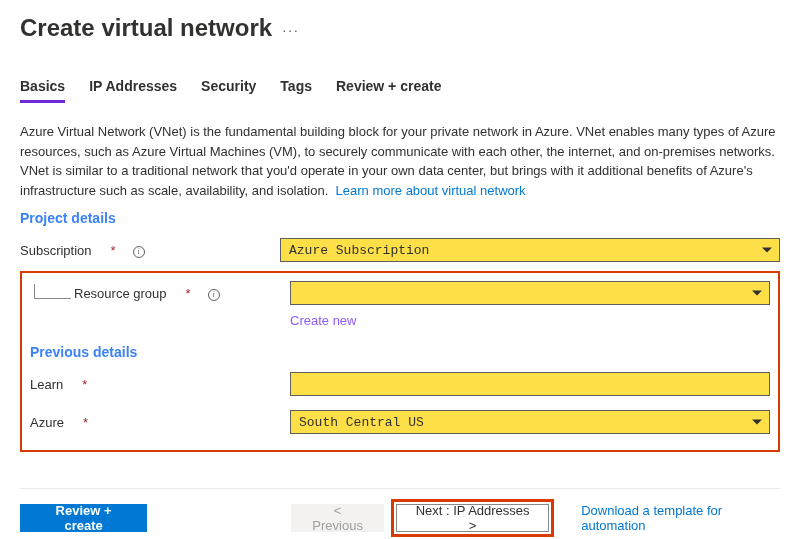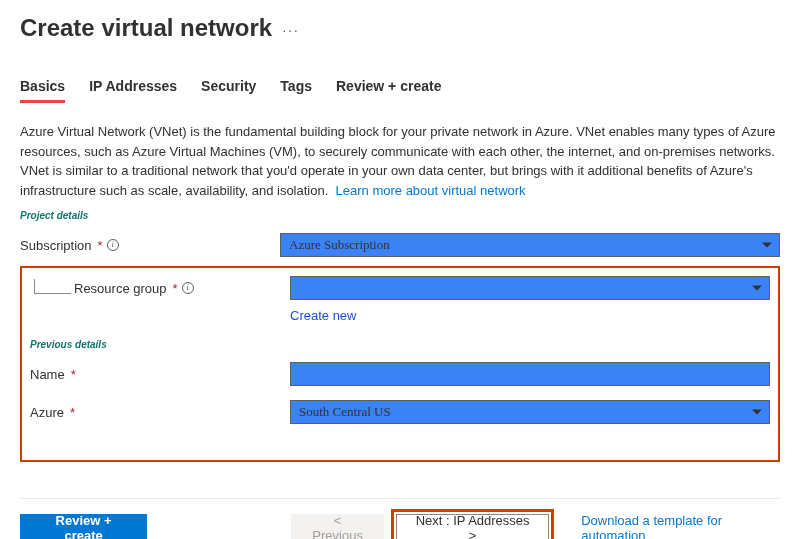--- a/index.html
+++ b/index.html
@@ -37,48 +37,47 @@
     }
     .tab {
       padding: 6px 0;
       font-size: 14px;
       color: #323130;
       cursor: pointer;
       border-bottom: 3px solid transparent;
       font-weight: bold;
     }
     .tab.active {
-      border-bottom: 3px solid #ef4444;
+      border-bottom: 3px solid #6d28d9;
       font-weight: 600;
     }
     .description {
       font-size: 13px;
       line-height: 1.5;
       color: #323130;
       margin-bottom: 10px;
     }
     .description a { color: #0078d4; text-decoration: none; }
     .section-heading {
-      font-size: 10px;
-      font-weight: 600;
-      color: #0f766e;
+      font-size: 14px;
+      font-weight: 600;
+      color: #3b82f6;
       margin-bottom: 12px;
-      font-style: italic;
     }
     .form-row {
       display: flex;
       align-items: center;
       margin-bottom: 8px;
     }
     .form-label-col {
       width: 260px;
       flex-shrink: 0;
       display: flex;
-      align-items: center;
-      gap: 4px;
+      align-items: flex-end;
+      gap: 17px;
       font-size: 13px;
       color: #323130;
     }
     .required { color: #a4262c; margin-left: 2px; }
     .info-icon {
       width: 12px;
       height: 12px;
       border: 1px solid #605e5c;
       border-radius: 50%;
       display: inline-flex;
@@ -92,44 +91,44 @@
       cursor: pointer;
     }
     .form-input-col {
       flex: 1;
       position: relative;
     }
     .select-box, .text-box {
       width: 100%;
       height: 24px;
       border: 1px solid #605e5c;
-      background: #3b82f6;
+      background: #fde047;
       padding: 0 24px 0 8px;
       font-size: 13px;
-      font-family: Liberation Serif, serif;
+      font-family: Liberation Mono, monospace;
       color: #323130;
       display: flex;
       align-items: center;
       cursor: pointer;
     }
     .text-box { cursor: text; }
     .chevron {
       position: absolute;
       right: 8px;
       top: 50%;
       transform: translateY(-50%);
       width: 0; height: 0;
       border-left: 5px solid transparent;
       border-right: 5px solid transparent;
       border-top: 5px solid #323130;
       pointer-events: none;
     }
     .highlight-box {
       border: 2px solid #d83b01;
-      padding: 8px 8px 28px 8px;
+      padding: 8px 8px 8px 8px;
       margin-top: 9px;
       margin-bottom: 36px;
     }
     .indent-line {
       position: relative;
       padding-left: 44px;
     }
     .indent-line::before {
       content: "";
       position: absolute;
@@ -139,21 +138,21 @@
       height: 14px;
       border-left: 1px solid #8a8886;
       border-bottom: 1px solid #8a8886;
     }
     .sub-link {
       margin-left: 260px;
       margin-top: 2px;
       margin-bottom: 16px;
     }
     .sub-link a {
-      color: #1d4ed8;
+      color: #8b5cf6;
       text-decoration: none;
       font-size: 13px;
     }
     .instance-heading { margin-top: 12px; }
     .footer {
       display: flex;
       align-items: center;
       gap: 12px;
       border-top: 1px solid #edebe9;
       padding-top: 14px;
@@ -243,21 +242,21 @@
     </div>
   </div>
   <div class="sub-link">
     <a href="#">Create new</a>
   </div>
 
   <div class="section-heading instance-heading">Previous details</div>
 
   <div class="form-row">
     <div class="form-label-col">
-      <span>Name</span>
+      <span>Learn</span>
       <span class="required">*</span>
     </div>
     <div class="form-input-col">
       <input class="text-box" type="text" value="" style="">
     </div>
   </div>
 
   <div class="form-row" style="margin-top:14px;">
     <div class="form-label-col">
       <span>Azure</span>

